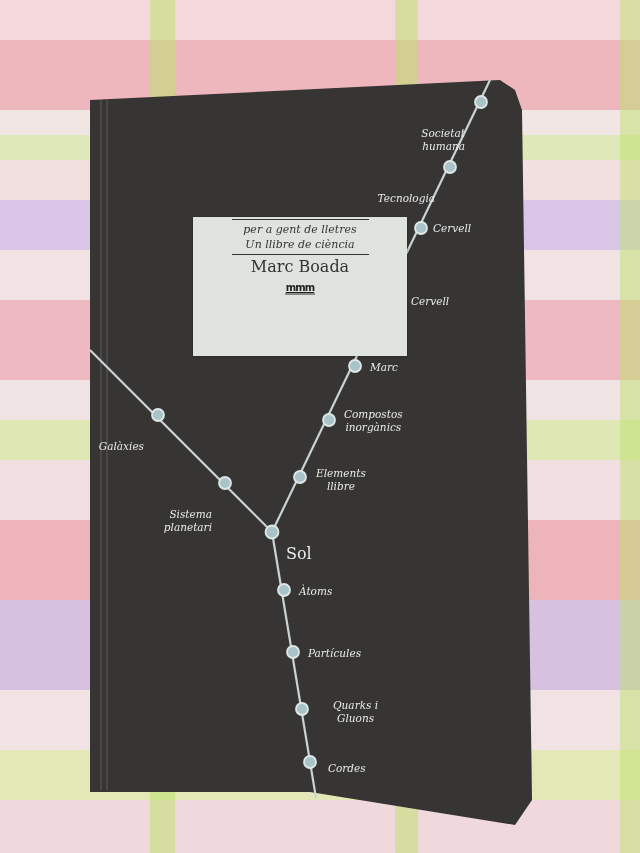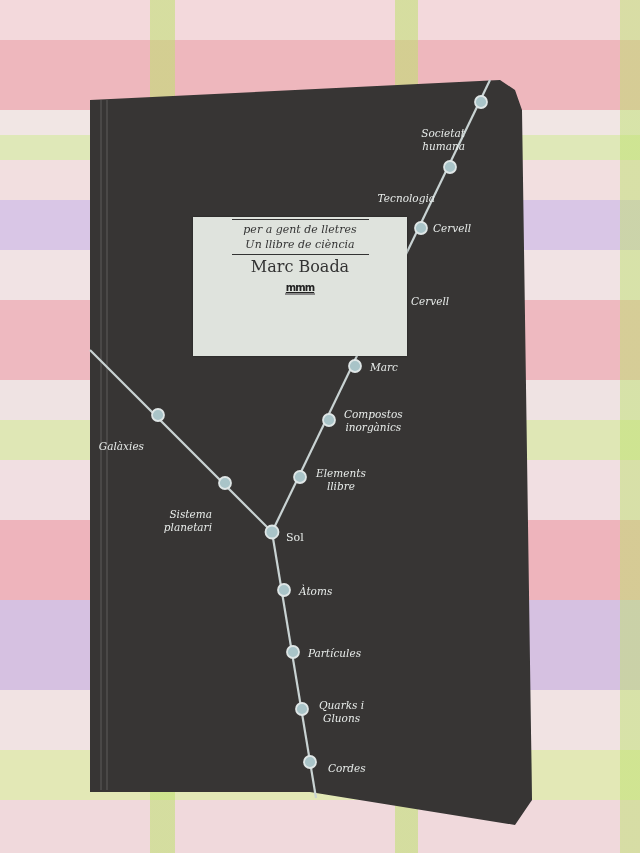--- a/index.html
+++ b/index.html
@@ -113,30 +113,30 @@
   <div>Elements</div>
   <div>llibre</div>
 </div>
 <div class="node-label left" style="left:90px;top:409px;width:54px">
   <div>Galàxies</div>
 </div>
 <div class="node-label left" style="left:150px;top:477px;width:62px">
   <div>Sistema</div>
   <div>planetari</div>
 </div>
-<div class="node-label right sol-label" style="left:286px;top:531px;font-size:11px">
+<div class="node-label right sol-label" style="left:286px;top:547px;font-size:16px">
   <div>Sol</div>
 </div>
 <div class="node-label right" style="left:299px;top:585px">
   <div>Àtoms</div>
 </div>
 <div class="node-label right" style="left:308px;top:647px">
   <div>Partícules</div>
 </div>
-<div class="node-label right" style="left:319px;top:699px">
+<div class="node-label right" style="left:333px;top:699px">
   <div>Quarks i</div>
   <div>Gluons</div>
 </div>
 <div class="node-label right" style="left:328px;top:762px">
   <div>Cordes</div>
 </div>
 
 <div class="label-card">
   <div class="card-rule"></div>
   <div class="card-subtitle">

